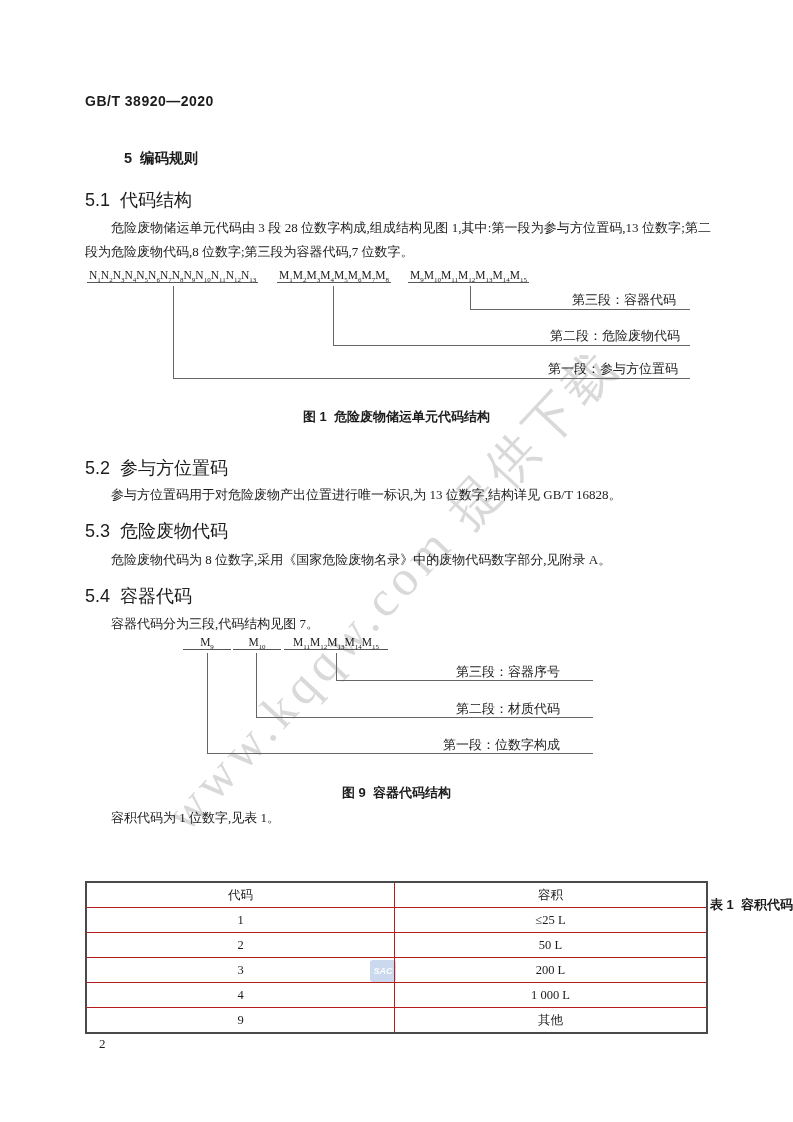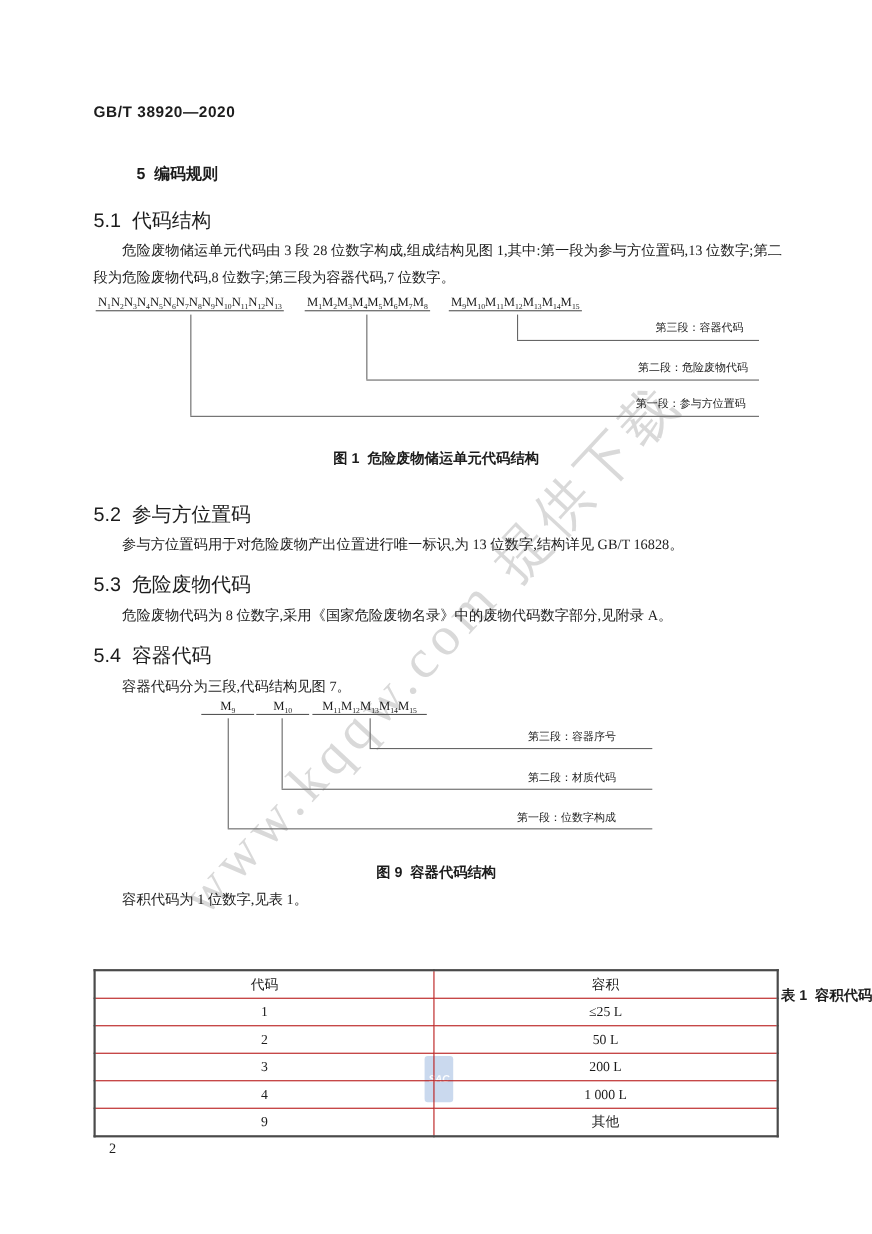--- a/index.html
+++ b/index.html
@@ -22,46 +22,46 @@
   }
   
   .code-seg {
     position:absolute; font-size:11.5px; letter-spacing:0;
     border-bottom:1px solid #555; padding:0 2px 1px 2px; text-align:center;
     white-space:nowrap;
   }
   .code-seg sub { font-size:7px; line-height:0; }
   .vline { position:absolute; width:1px; background:#666; }
   .hline { position:absolute; height:1px; background:#666; }
-  .fig-label { position:absolute; font-size:10px; white-space:pre; }
+  .fig-label { position:absolute; font-size:13px; white-space:pre; }
   
   table.volume {
     position:absolute; left:85px; top:881px; width:623px;
     border-collapse:collapse; table-layout:fixed;
     font-size:12.5px; background:transparent; z-index:2;
   }
   table.volume th, table.volume td {
     border:1px solid #b91c1c; text-align:center; font-weight:normal;
     height:24px; padding:0;
   }
   table.volume { border:2px solid #4a4a4a; }
   .page-num { font-size:13px; }
   
   .wm-diag {
     position:absolute; left:150px; top:800px; z-index:0;
     transform:rotate(-47deg); transform-origin:0 0;
     font-size:50px; letter-spacing:6px; white-space:nowrap;
     color:rgba(170,170,170,0.45); font-family:"Liberation Serif", serif;
   }
   .wm-logo {
-    position:absolute; left:370px; top:960px; width:26px; height:42px; z-index:1;
+    position:absolute; left:370px; top:960px; width:26px; height:22px; z-index:1;
     background:rgba(150,180,221,0.5); border-radius:3px;
     display:flex; align-items:center; justify-content:center;
     color:rgba(255,255,255,0.95); font-family:"Liberation Sans", sans-serif;
-    font-style:italic; font-weight:bold; font-size:9px;margin-left:16px;
+    font-style:italic; font-weight:bold; font-size:9px;
   }
   .content { position:relative; z-index:1; }
 </style>
 </head>
 <body>
 
 <div class="page">
 
   <div class="wm-diag">www.kqqw.com 提供下载</div>
 

